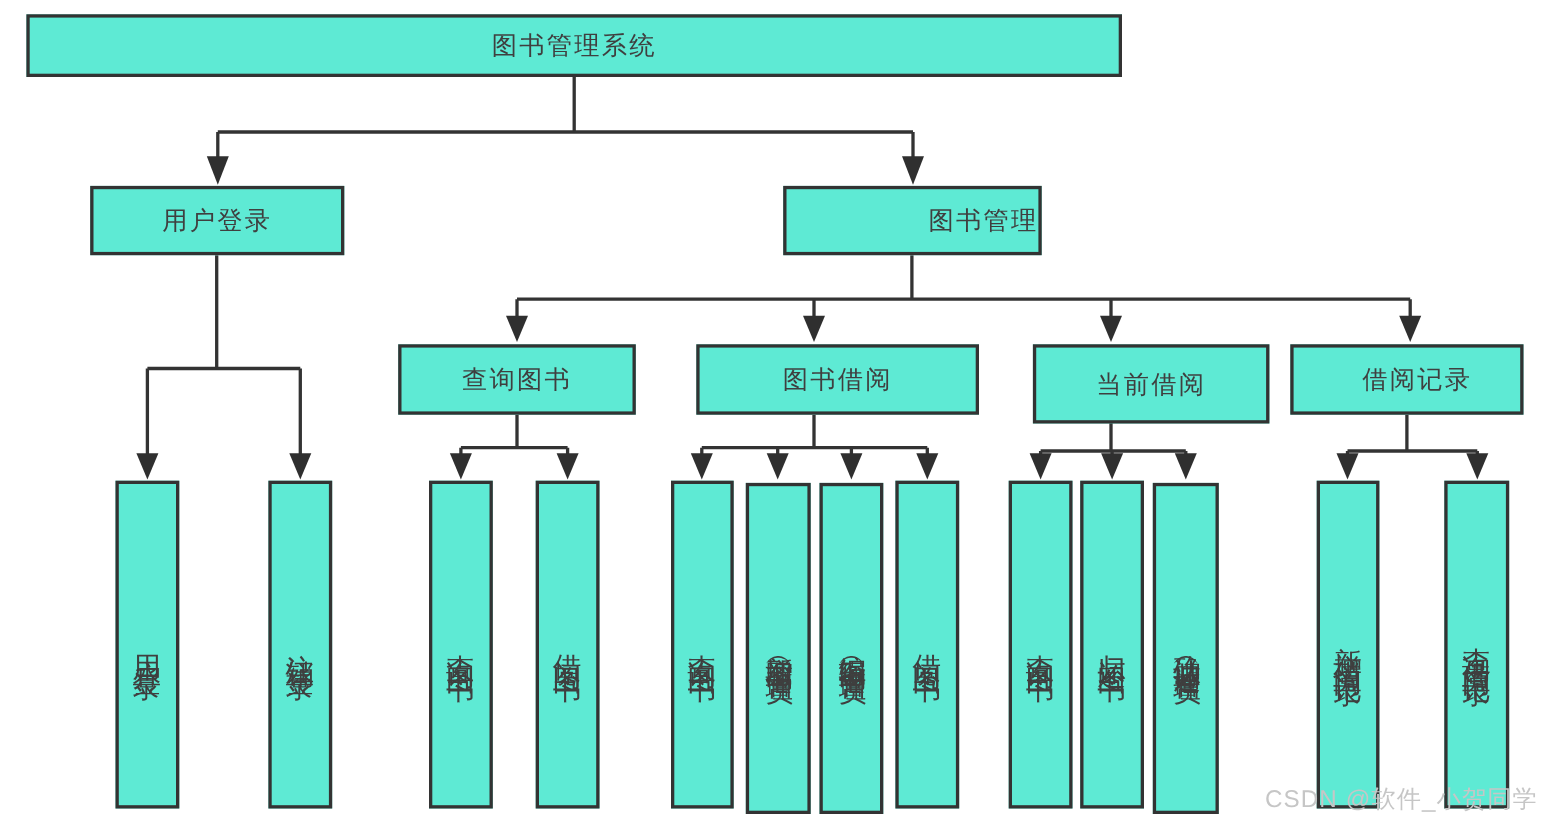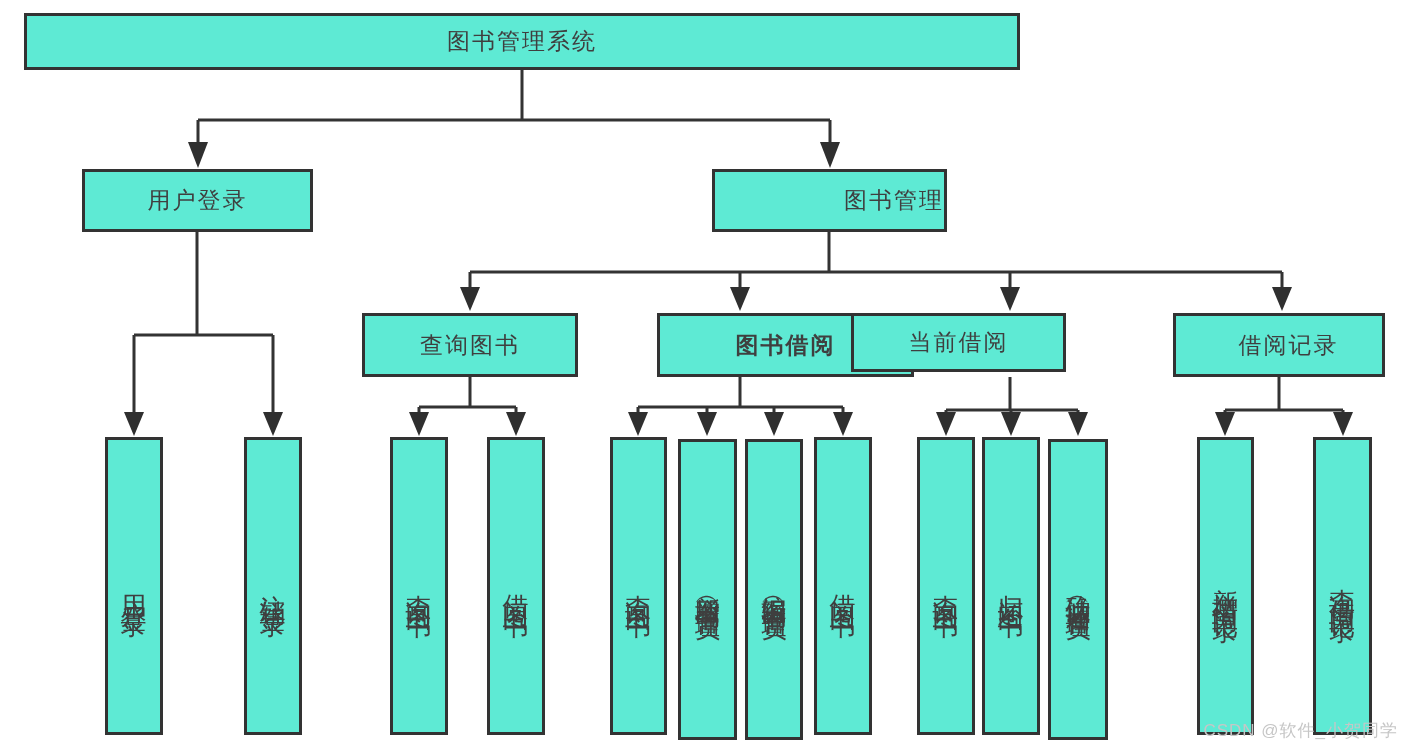--- a/index.html
+++ b/index.html
@@ -53,21 +53,21 @@
   }
   .tight .vtext {
     font-size: 25px;
     letter-spacing: 3px;
   }
   .watermark {
     position: absolute;
     right: 7px;
     bottom: 5px;
     z-index: 5;
-    font-size: 17px;
+    font-size: 22px;
     letter-spacing: 1px;
     color: #c6c6c6;
     white-space: nowrap;
   }
 </style>
 </head>
 <body>
 
 <div class="canvas">
 
@@ -114,24 +114,24 @@
   <div class="box" style="left:82px; top:169px; width:231px; height:63px;">
     <span class="hlabel">用户登录</span>
   </div>
   <div class="box" style="left:712px; top:169px; width:235px; height:63px;justify-content:flex-end;">
     <span class="hlabel">图书管理</span>
   </div>
 
   <div class="box" style="left:362px; top:313px; width:216px; height:64px;">
     <span class="hlabel">查询图书</span>
   </div>
-  <div class="box" style="left:657px; top:313px; width:257px; height:64px;font-weight:bold;">
+  <div class="box" style="left:633px; top:313px; width:257px; height:64px;">
     <span class="hlabel">图书借阅</span>
   </div>
-  <div class="box" style="left:851px; top:313px; width:215px; height:59px;">
+  <div class="box" style="left:939px; top:313px; width:215px; height:72px;">
     <span class="hlabel">当前借阅</span>
   </div>
   <div class="box" style="left:1173px; top:313px; width:212px; height:64px;padding-left:19px;">
     <span class="hlabel">借阅记录</span>
   </div>
 
   <div class="box" style="left:105px; top:437px; width:58px; height:298px;">
     <span class="vtext">用户登录</span>
   </div>
   <div class="box" style="left:244px; top:437px; width:58px; height:298px;">

